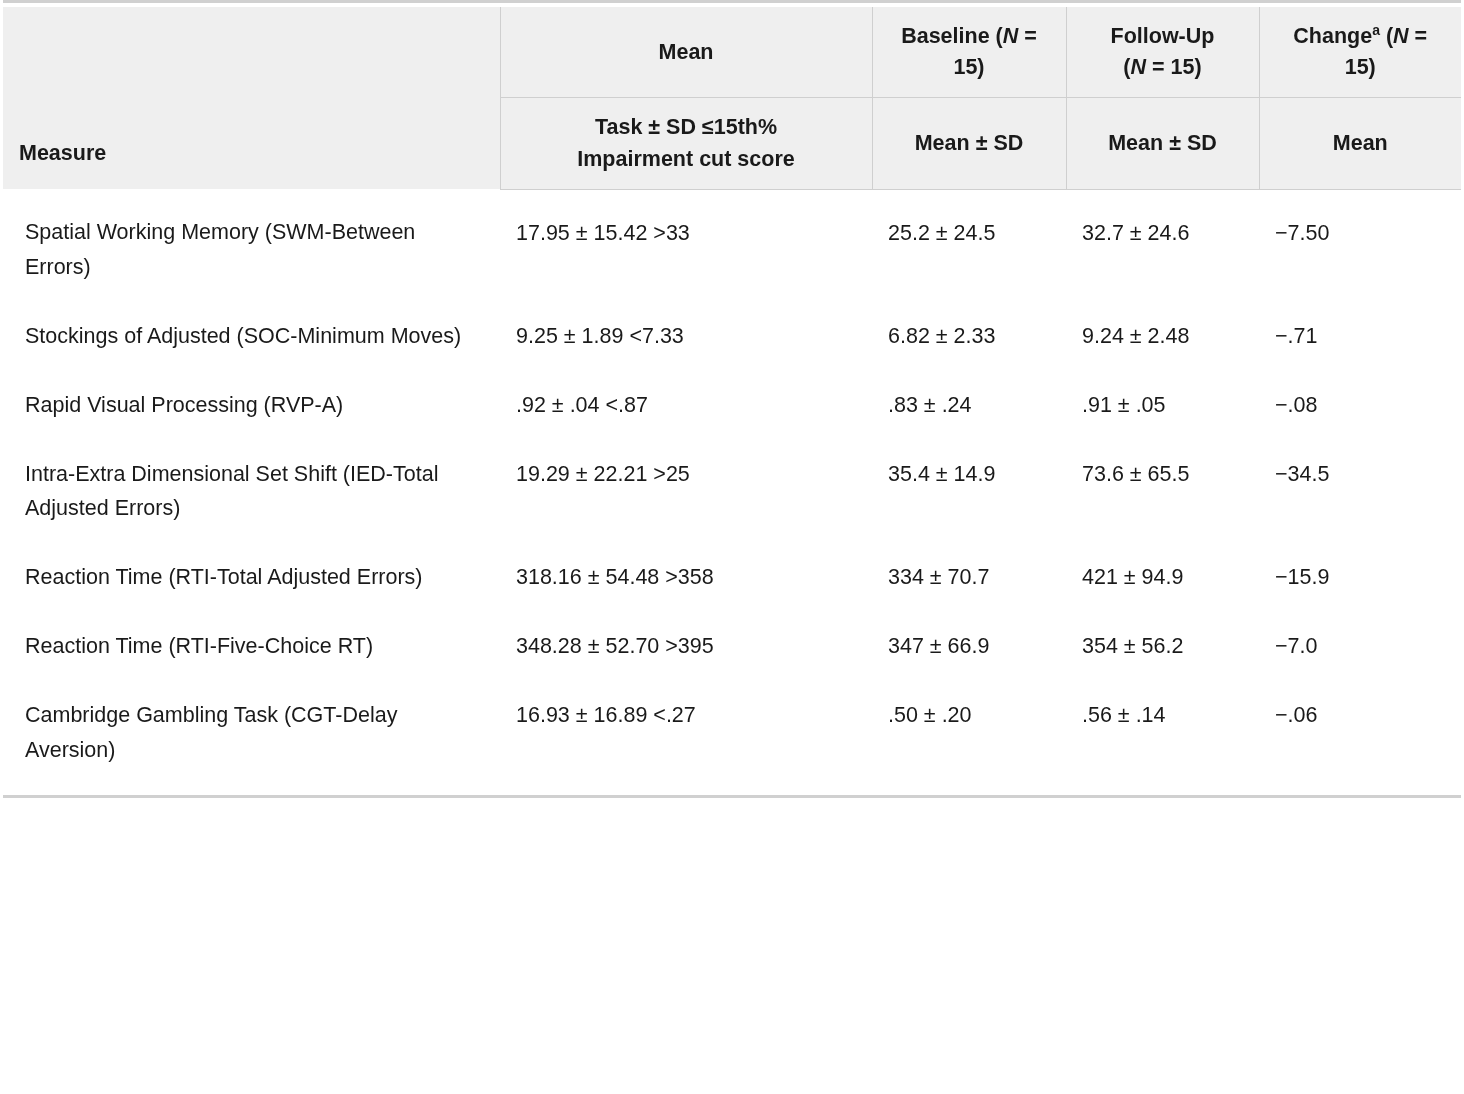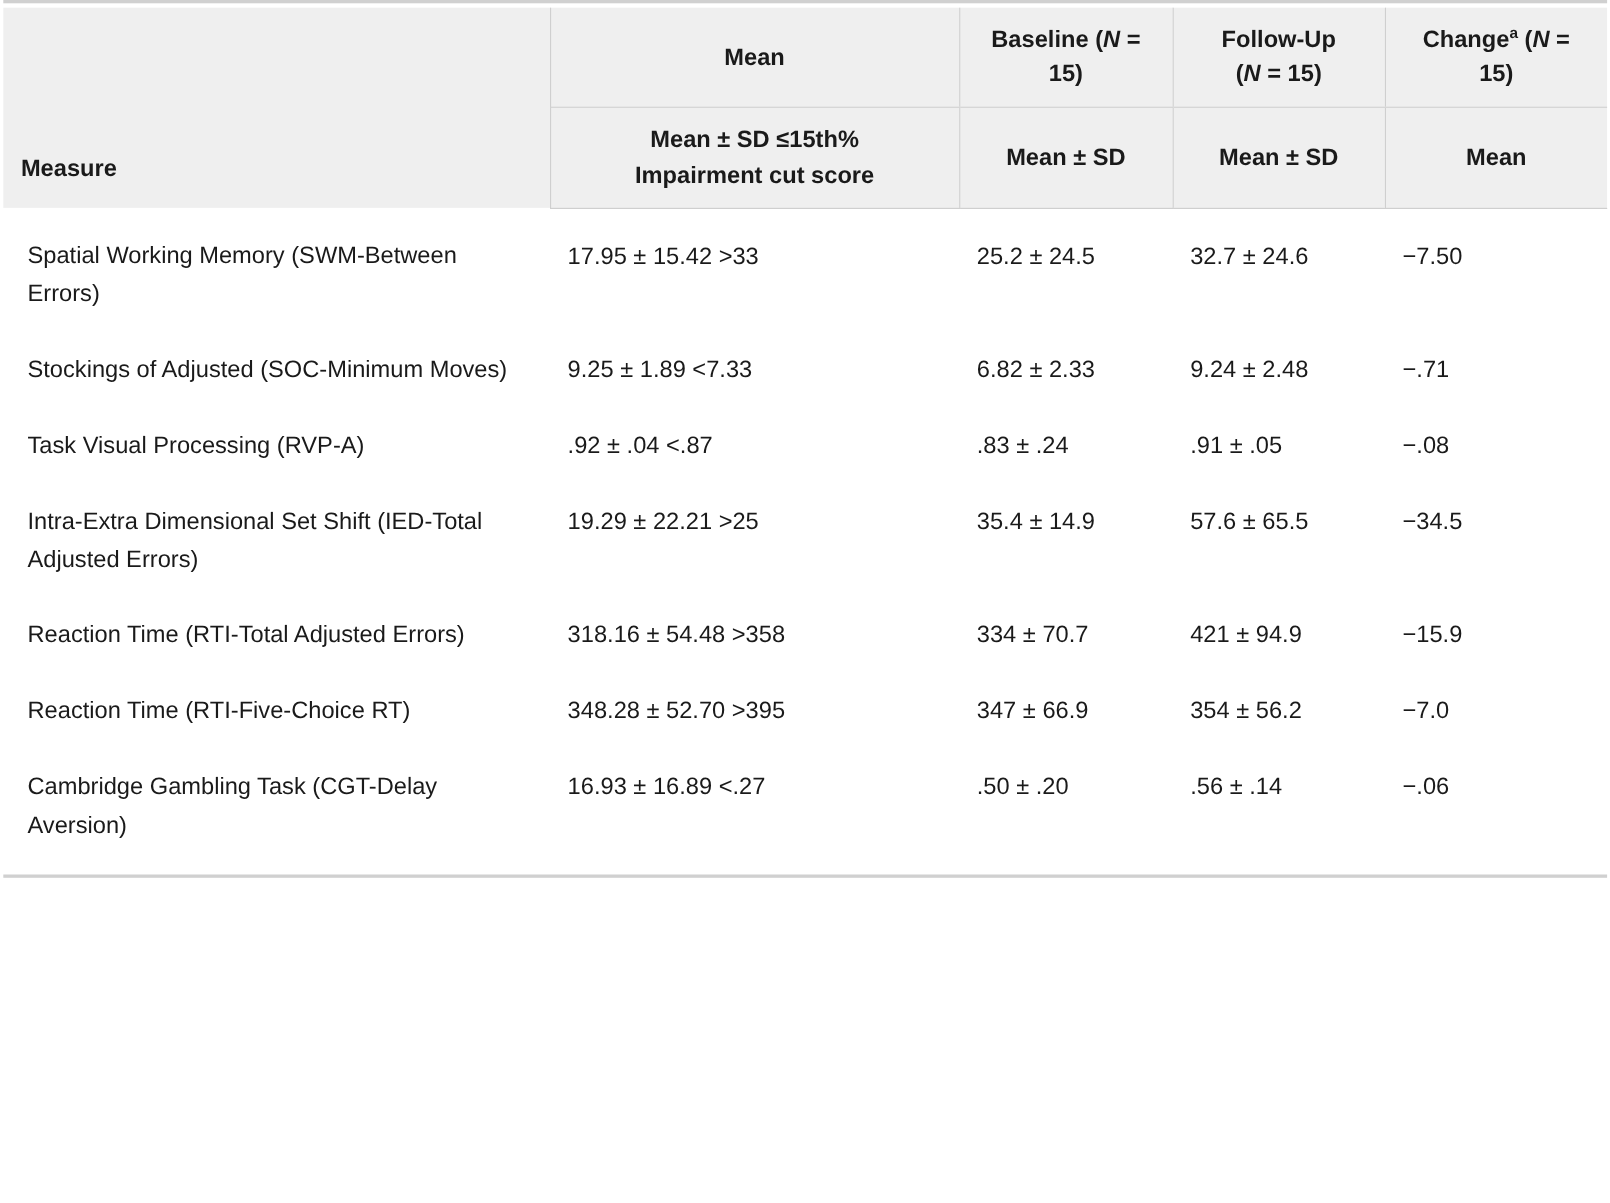--- a/index.html
+++ b/index.html
@@ -119,21 +119,21 @@
         <th class="norm-top">
           <span>Follow-Up</span><br>
           (<em class="ital">N</em><span> = 15)</span>
         </th>
         <th class="norm-top">
           <span>Change</span><sup>a</sup><span> (</span><em class="ital">N</em><span> = 15)</span>
         </th>
       </tr>
       <tr class="row2">
         <th>
-          <span>Mean ± SD ≤15th%</span><br>
+          <span>Task ± SD ≤15th%</span><br>
           <span>Impairment cut score</span>
         </th>
         <th>
           <span>Mean ± SD</span>
         </th>
         <th>
           <span>Mean ± SD</span>
         </th>
         <th>
           <span>Mean</span>
@@ -149,31 +149,31 @@
         <td>−7.50</td>
       </tr>
       <tr>
         <td class="measure-cell">Stockings of Adjusted (SOC-Minimum Moves)</td>
         <td>9.25 ± 1.89 &lt;7.33</td>
         <td>6.82 ± 2.33</td>
         <td>9.24 ± 2.48</td>
         <td>−.71</td>
       </tr>
       <tr>
-        <td class="measure-cell">Task Visual Processing (RVP-A)</td>
+        <td class="measure-cell">Rapid Visual Processing (RVP-A)</td>
         <td>.92 ± .04 &lt;.87</td>
         <td>.83 ± .24</td>
         <td>.91 ± .05</td>
         <td>−.08</td>
       </tr>
       <tr>
         <td class="measure-cell">Intra-Extra Dimensional Set Shift (IED-Total Adjusted Errors)</td>
         <td>19.29 ± 22.21 &gt;25</td>
         <td>35.4 ± 14.9</td>
-        <td>57.6 ± 65.5</td>
+        <td>73.6 ± 65.5</td>
         <td>−34.5</td>
       </tr>
       <tr>
         <td class="measure-cell">Reaction Time (RTI-Total Adjusted Errors)</td>
         <td>318.16 ± 54.48 &gt;358</td>
         <td>334 ± 70.7</td>
         <td>421 ± 94.9</td>
         <td>−15.9</td>
       </tr>
       <tr>

